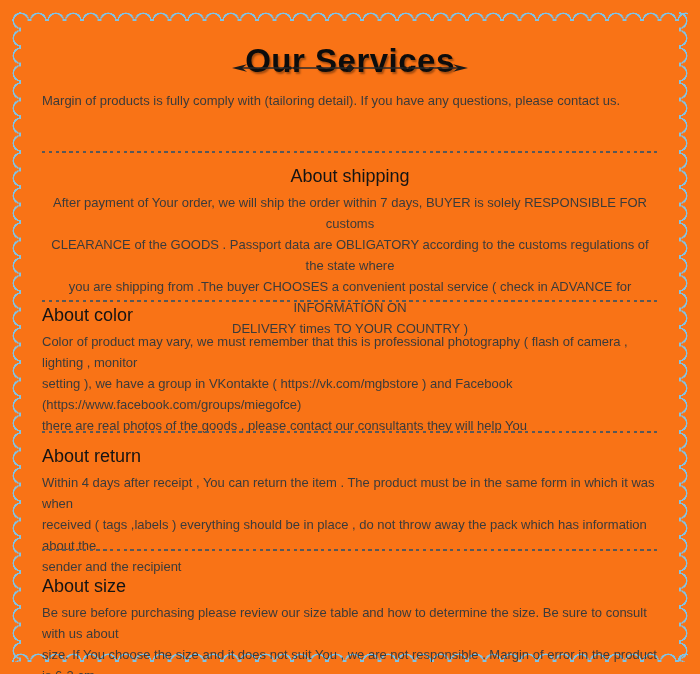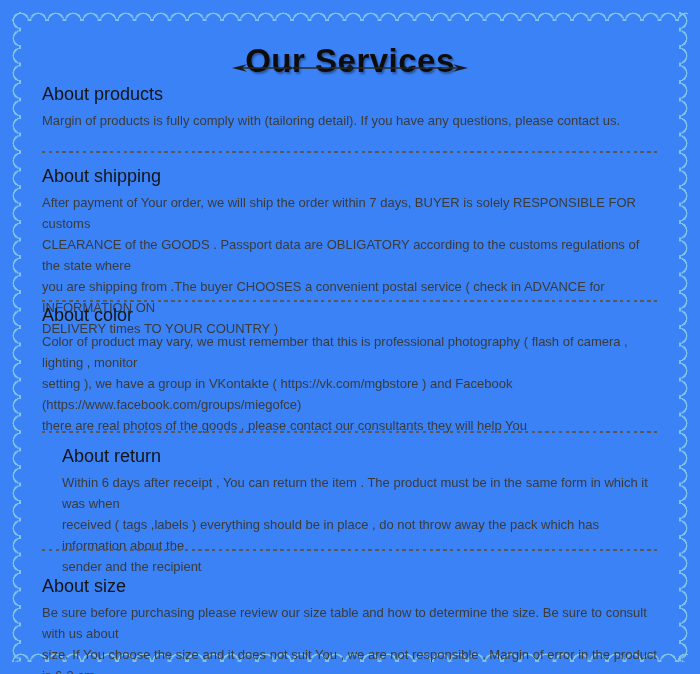--- a/index.html
+++ b/index.html
@@ -1,19 +1,19 @@
 <!DOCTYPE html>
 <html><head>
 <meta charset="utf-8">
 <style>
   html,body{margin:0;padding:0;background:#ffffff;}
   .page{
     position:relative;
     width:700px;height:674px;
-    background:#3b82f6;
+    background:#f97316;
     font-family:"Liberation Sans","DejaVu Sans",sans-serif;
     overflow:hidden;
   }
   
   .sc{position:absolute;pointer-events:none;}
   .sc-top{
     left:12px;right:12px;top:12px;height:9px;
     background-image:radial-gradient(circle at 8.75px 9px,
       rgba(0,0,0,0) 6.8px,#7FC4E8 7px,#7FC4E8 8.4px,rgba(0,0,0,0) 8.6px);
     background-size:17.5px 9px;background-repeat:repeat-x;
@@ -55,23 +55,23 @@
     margin:0;font-size:18px;line-height:20px;
     font-weight:400;color:#141414;
   }
   .section p{
     margin:6px 0 0 0;
     font-size:13px;line-height:21px;
     color:#3b3b3b;
     white-space:pre-line;
   }
   .s1{top:84px;}
-  .s2{top:166px;}
+  .s2{top:166px;text-align:center;}
   .s3{top:305px;}
-  .s4{top:446px;margin-left:20px;}
+  .s4{top:446px;}
   .s5{top:576px;}
   
   .dashed{
     position:absolute;left:42px;width:616px;height:2px;
     background-image:repeating-linear-gradient(to right,
       #585858 0 3.5px,rgba(0,0,0,0) 3.5px 6.8px);
   }
   .d1{top:151px;}
   .d2{top:300px;}
   .d3{top:431px;}
@@ -94,21 +94,20 @@
     <path d="M2,7 L17,3.2 L12,7 L17,10.8 Z" fill="#1a1a1a"></path>
     <path d="M238,7 L223,3.2 L228,7 L223,10.8 Z" fill="#1a1a1a"></path>
     <path d="M120,2.8 L124.2,7 L120,11.2 L115.8,7 Z" fill="#1a1a1a"></path>
     <circle cx="60" cy="7" r="1.7" fill="#1a1a1a"></circle>
     <circle cx="65" cy="7" r="1.7" fill="#1a1a1a"></circle>
     <circle cx="175" cy="7" r="1.7" fill="#1a1a1a"></circle>
     <circle cx="180" cy="7" r="1.7" fill="#1a1a1a"></circle>
   </svg>
 
   <section class="section s1">
-    <h2>About products</h2>
     <p>Margin of products is fully comply with (tailoring detail). If you have any questions, please contact us.</p>
   </section>
 
   <div class="dashed d1"></div>
 
   <section class="section s2">
     <h2>About shipping</h2>
     <p>After payment of Your order, we will ship the order within 7 days, BUYER is solely RESPONSIBLE FOR customs
 CLEARANCE of the GOODS . Passport data are OBLIGATORY according to the customs regulations of the state where
 you are shipping from .The buyer CHOOSES a convenient postal service ( check in ADVANCE for INFORMATION ON
@@ -122,21 +121,21 @@
     <p>Color of product may vary, we must remember that this is professional photography ( flash of camera , lighting , monitor
 setting ), we have a group in VKontakte ( https://vk.com/mgbstore ) and Facebook
 (https://www.facebook.com/groups/miegofce)
 there are real photos of the goods , please contact our consultants they will help You</p>
   </section>
 
   <div class="dashed d3"></div>
 
   <section class="section s4">
     <h2>About return</h2>
-    <p>Within 6 days after receipt , You can return the item . The product must be in the same form in which it was when
+    <p>Within 4 days after receipt , You can return the item . The product must be in the same form in which it was when
 received ( tags ,labels ) everything should be in place , do not throw away the pack which has information about the
 sender and the recipient</p>
   </section>
 
   <div class="dashed d4"></div>
 
   <section class="section s5">
     <h2>About size</h2>
     <p>Be sure before purchasing  please review our size table and how to determine the size. Be sure to consult with us about
 size. If You choose the size and it does not suit You , we are not responsible . Margin of error in the product is 6-3 cm.</p>

